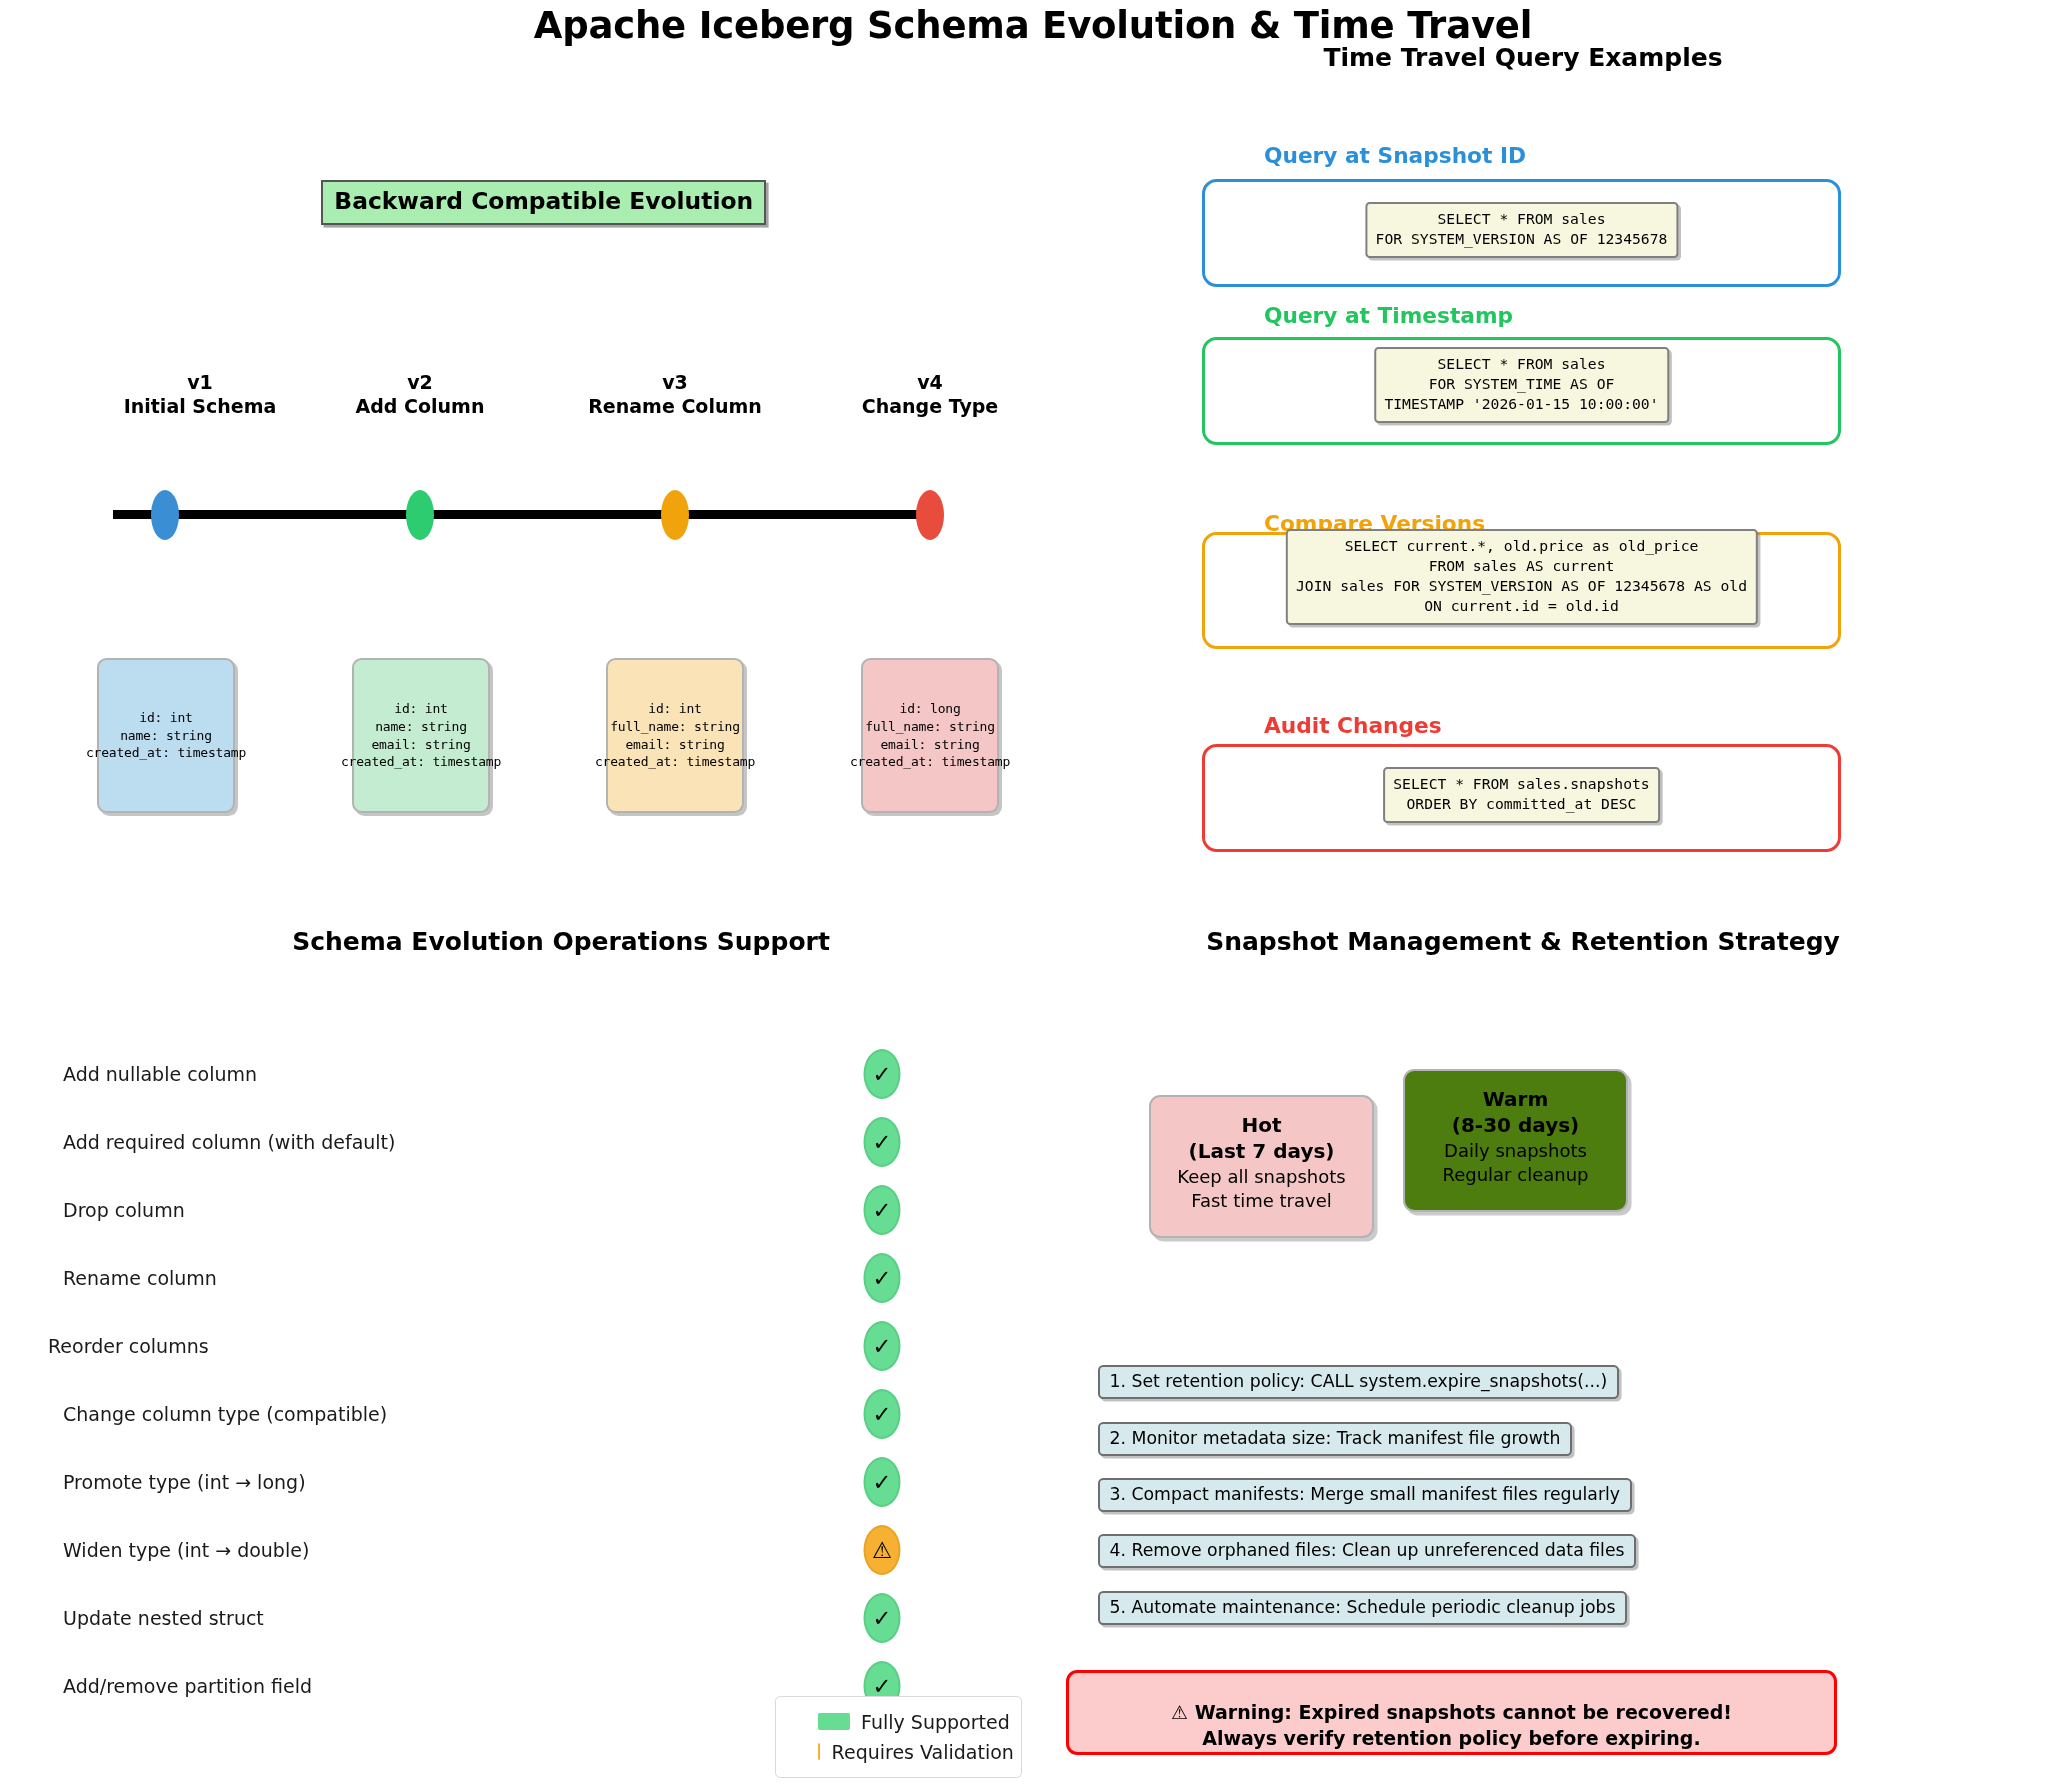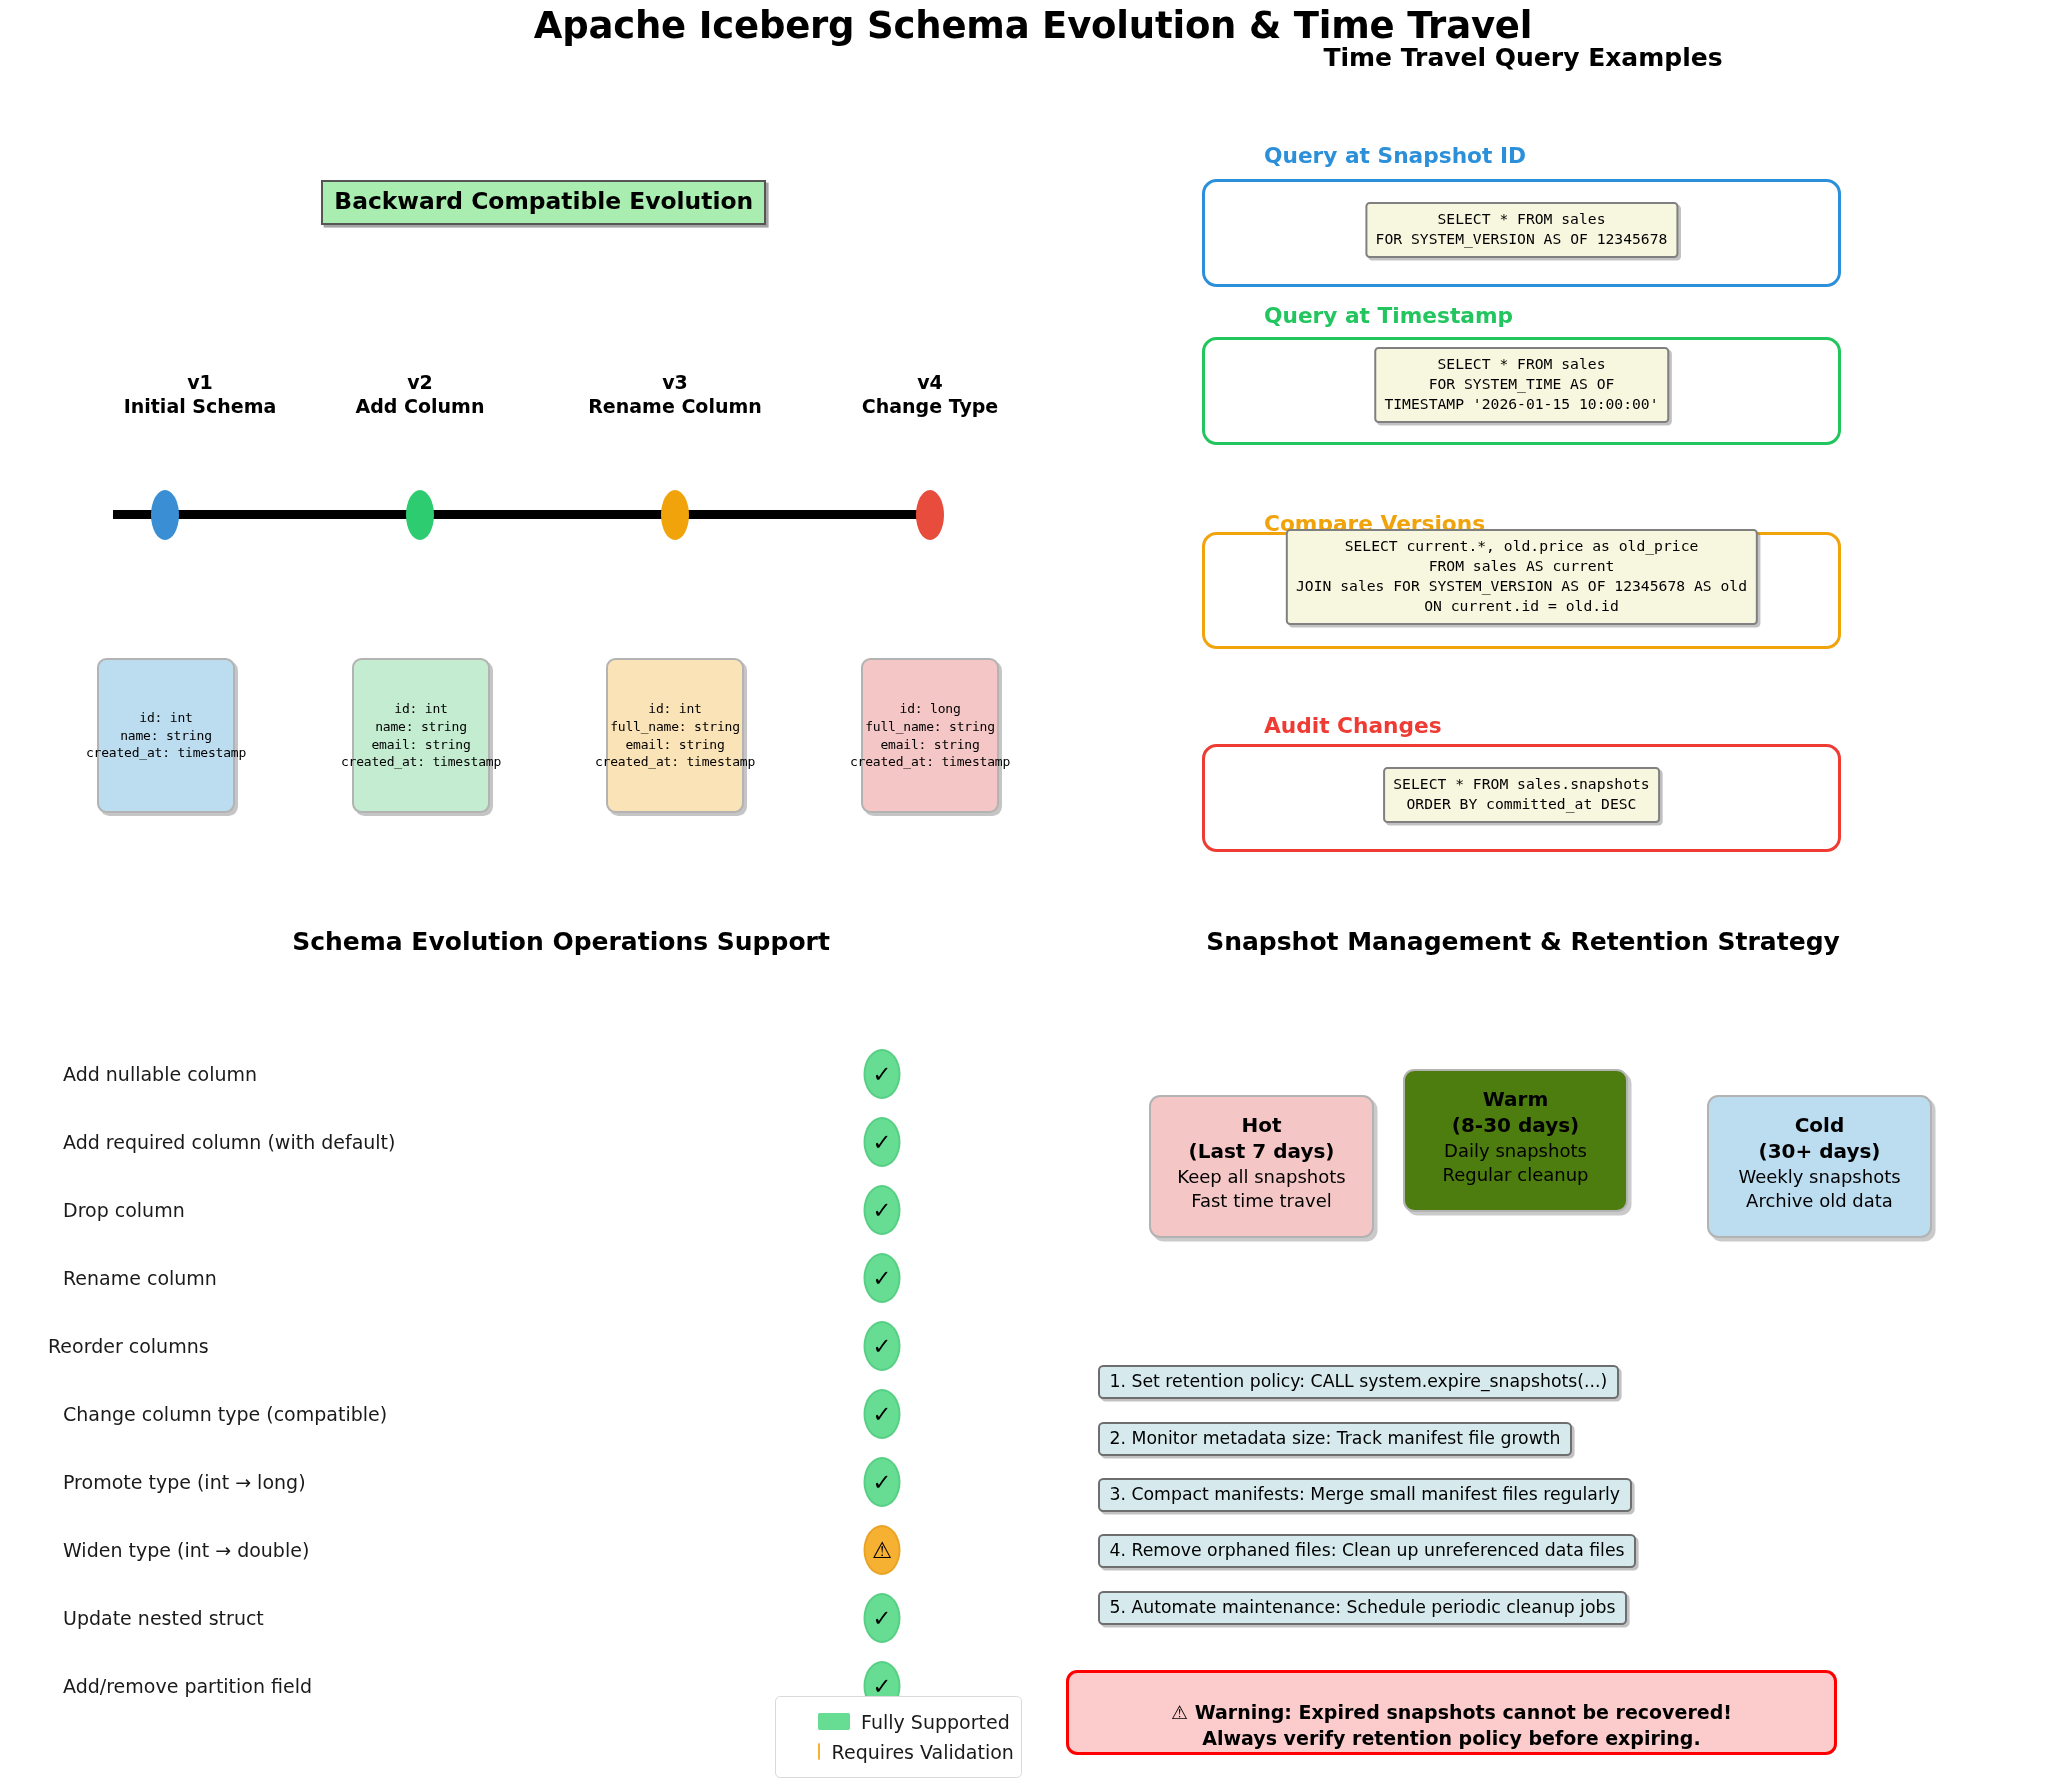--- a/index.html
+++ b/index.html
@@ -293,26 +293,20 @@
 (Last 7 days)</div>
     <div class="tier-desc">Keep all snapshots
 Fast time travel</div>
   </div>
   <div class="abs tier-card" id="tier-1" style="top: 1069px; left: 1403px; background: #4d7c0f;">
     <div class="tier-title">Warm
 (8-30 days)</div>
     <div class="tier-desc">Daily snapshots
 Regular cleanup</div>
   </div>
-  <div class="abs tier-card" id="tier-2" style="top: 1095px; left: 1707px; background: rgb(188, 220, 240);">
-    <div class="tier-title">Cold
-(30+ days)</div>
-    <div class="tier-desc">Weekly snapshots
-Archive old data</div>
-  </div>
 
   <div class="abs step-box" style="top:1365px;left:1098px;">1. Set retention policy: CALL system.expire_snapshots(...)</div>
   <div class="abs step-box" style="top:1422px;left:1098px;">2. Monitor metadata size: Track manifest file growth</div>
   <div class="abs step-box" style="top:1478px;left:1098px;">3. Compact manifests: Merge small manifest files regularly</div>
   <div class="abs step-box" style="top:1534px;left:1098px;">4. Remove orphaned files: Clean up unreferenced data files</div>
   <div class="abs step-box" style="top:1591px;left:1098px;">5. Automate maintenance: Schedule periodic cleanup jobs</div>
 
   <div class="abs" id="warning-box">
     <div id="warning-text">⚠ Warning: Expired snapshots cannot be recovered!
 Always verify retention policy before expiring.</div>

